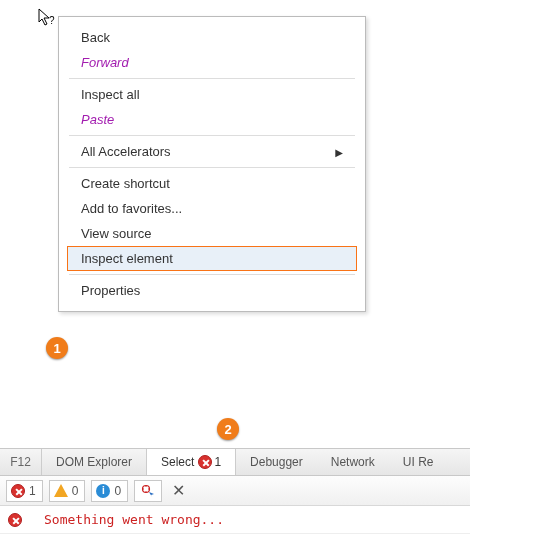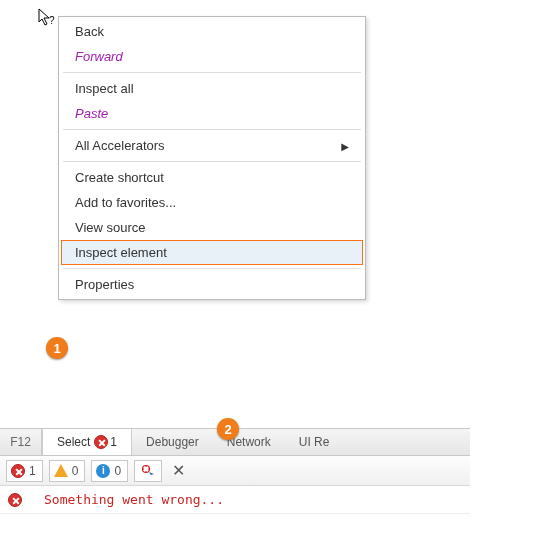--- a/index.html
+++ b/index.html
@@ -7,21 +7,21 @@
   
   .cursor { position: absolute; left: 38px; top: 8px; font-size: 16px; color: #000; z-index: 100; }
   
   .context-menu {
     position: absolute;
     left: 58px; top: 16px;
     width: 308px;
     background: #fff;
     border: 1px solid #bbb;
     box-shadow: 2px 2px 4px rgba(0,0,0,0.15);
-    padding: 2px;
+    padding: 8px;
   }
   .menu-item {
     padding: 5px 14px 5px 14px;
     color: #333;
     cursor: default;
     position: relative;
   }
   .menu-item.disabled { color: #a21caf; font-style: italic; }
   .menu-item.highlighted { background: #e8f0f8; border: 1px solid #f97316; padding: 4px 13px 4px 13px; }
   .menu-sep { height: 1px; background: #ddd; margin: 3px 2px; }
@@ -39,21 +39,21 @@
     align-items: center;
     justify-content: center;
     box-shadow: 0 1px 2px rgba(0,0,0,0.4);
     z-index: 50;
   }
   .callout-1 { left: 46px; top: 337px; }
   .callout-2 { left: 217px; top: 418px; }
   
   .devtools {
     position: absolute;
-    left: 0; top: 428px;
+    left: 0; top: 448px;
     width: 470px;
   }
   .tab-strip {
     display: flex;
     align-items: stretch;
     height: 28px;
     background: linear-gradient(#f5f5f5,#e6e6e6);
     border-top: 1px solid #c8c8c8;
     border-bottom: 1px solid #c8c8c8;
     font-size: 12px;
@@ -184,20 +184,21 @@
   <div class="menu-sep"></div>
   <div class="menu-item">Properties</div>
 </div>
 
 <div class="callout callout-1">1</div>
 <div class="callout callout-2">2</div>
 
 <div class="devtools">
   <div class="tab-strip">
     <div class="tab-f12">F12</div>
+    <div class="tab">DOM Explorer</div>
     <div class="tab active">
       <span>Select</span>
       <span class="tab-error-badge">
         <span class="ico ico-err"></span>
         <span>1</span>
       </span>
     </div>
     <div class="tab">Debugger</div>
     <div class="tab">Network</div>
     <div class="tab">UI Re</div>

